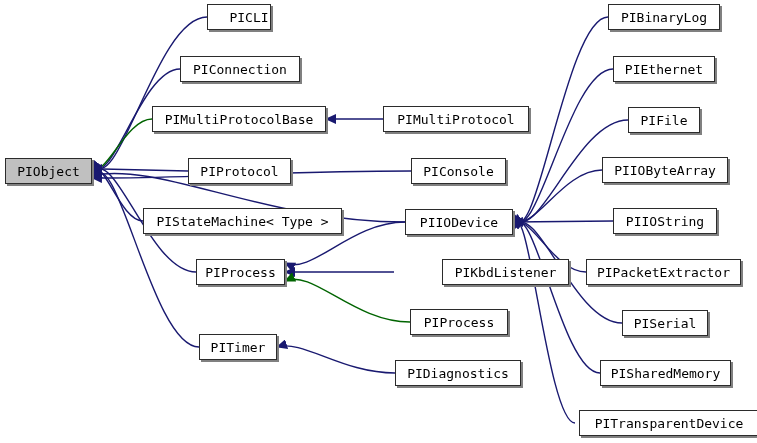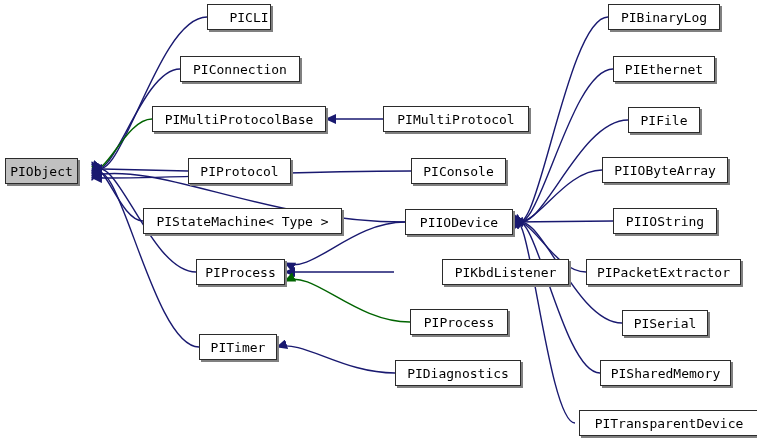--- a/index.html
+++ b/index.html
@@ -65,21 +65,21 @@
         <path d="M602,170 C561.95,170 532.58,234.675 513,219.75" stroke="#191970" fill="none" stroke-width="1.4" marker-end="url(#arrow-pub)"></path>
         <path d="M613,221 L513,222" stroke="#191970" fill="none" stroke-width="1.4" marker-end="url(#arrow-pub)"></path>
         <path d="M586,272 C553.15,272 529.06,209.925 513,224.25" stroke="#191970" fill="none" stroke-width="1.4" marker-end="url(#arrow-pub)"></path>
         <path d="M622,323 C572.95,323 536.98,197.55 513,226.5" stroke="#191970" fill="none" stroke-width="1.4" marker-end="url(#arrow-pub)"></path>
         <path d="M600,373 C560.85,373 532.14,185.475 513,228.75" stroke="#191970" fill="none" stroke-width="1.4" marker-end="url(#arrow-pub)"></path>
         <path d="M575,423 C547.1,423 526.64,173.4 513,231" stroke="#191970" fill="none" stroke-width="1.4" marker-end="url(#arrow-pub)"></path>
       </g>
   </svg>
 
   <div id="node-layer">
-      <div class="node root" style="left: 5px; top: 158px; width: 73px; height: 26px;">
+      <div class="node root" style="left: 5px; top: 158px; width: 87px; height: 26px;">
         <span>PIObject</span>
       </div>
       <div class="node" style="left: 207px; top: 4px; width: 64px; height: 26px; padding-left: 20px;">
         <span>PICLI</span>
       </div>
       <div class="node" style="left: 180px; top: 56px; width: 120px; height: 26px;">
         <span>PIConnection</span>
       </div>
       <div class="node" style="left: 152px; top: 106px; width: 174px; height: 26px;">
         <span>PIMultiProtocolBase</span>

